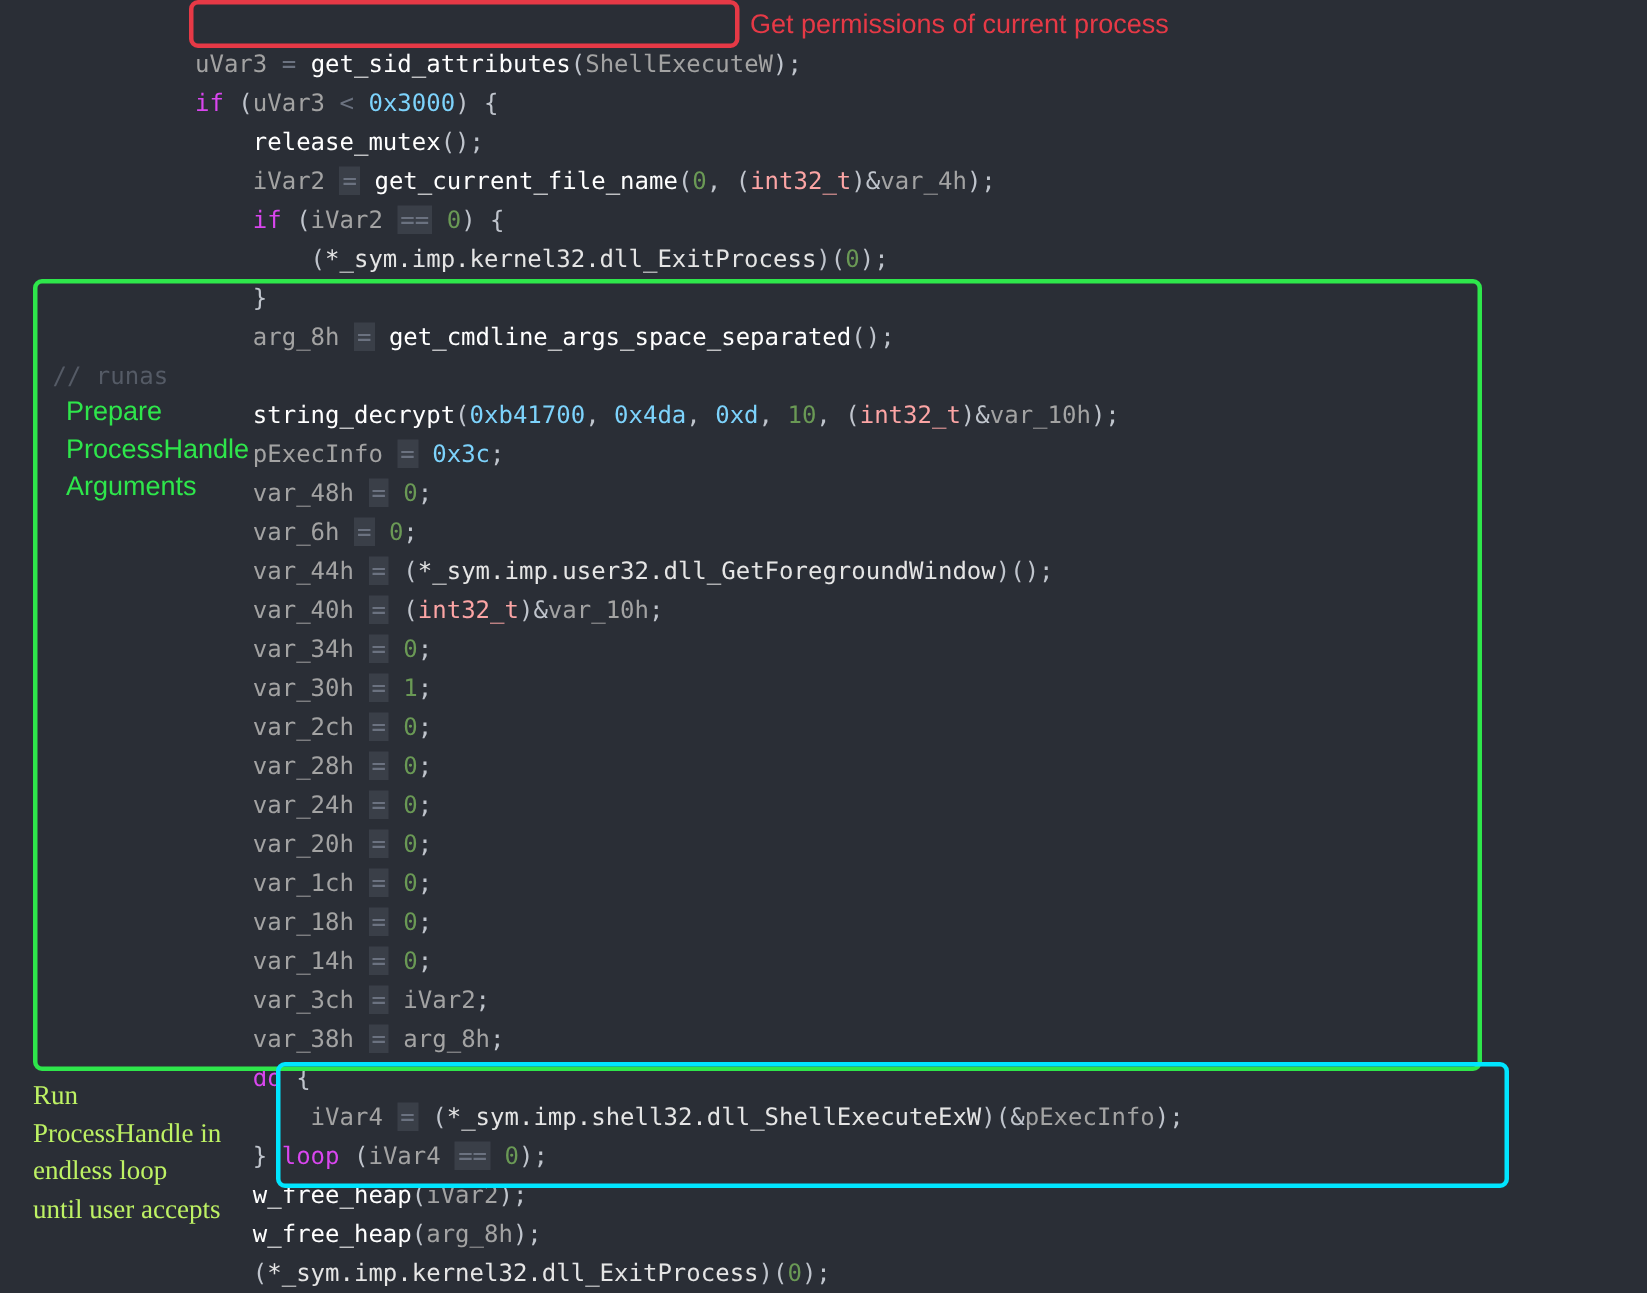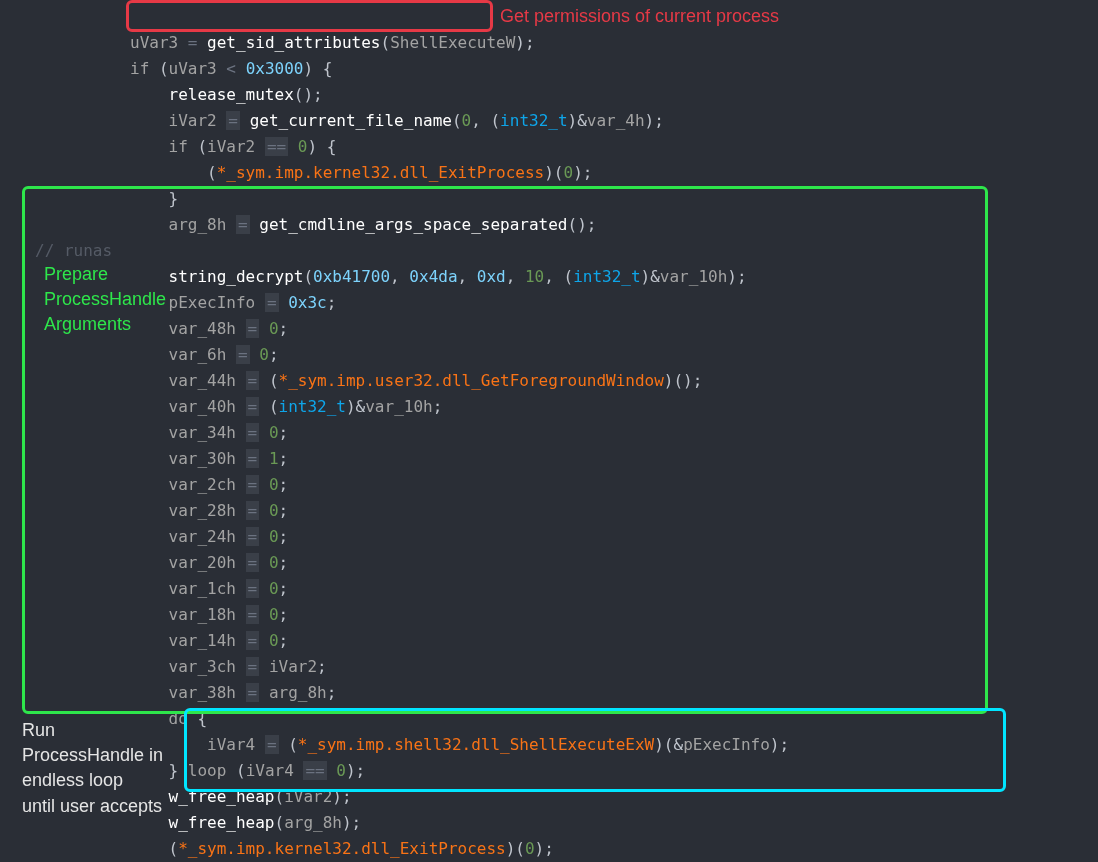--- a/index.html
+++ b/index.html
@@ -22,24 +22,24 @@
     padding-top: 4px;
     line-height: 26px;
     white-space: pre;
     color: #9aa0aa;
   }
   .tok-var { color: #a3a3a3; }
   .tok-op { color: #6b7280; }
   .tok-func { color: #ffffff; }
   .tok-paren { color: #bfc4cc; }
   .tok-num { color: #6a9955; }
-  .tok-kw { color: #a3a3a3; }
-  .tok-sym { color: #f97316; }
+  .tok-kw { color: #d946ef; }
+  .tok-sym { color: #e5e5e5; }
   .tok-hex { color: #7dd3fc; }
-  .tok-int { color: #0ea5e9; }
+  .tok-int { color: #fca5a5; }
   .tok-comment { color: #555b66; }
   .eq-bg { background: #3a3f48; padding: 0 2px; }
   .box-red {
     position: absolute;
     border: 3px solid #e63946;
     border-radius: 6px;
     pointer-events: none;
   }
   .box-green {
     position: absolute;
@@ -54,21 +54,21 @@
     pointer-events: none;
   }
   .annot {
     position: absolute;
     font-family: 'Segoe UI', sans-serif;
     font-size: 18px;
     line-height: 1.4;
   }
   .annot-red { color: #e63946; }
   .annot-green { color: #2ee64b; }
-  .annot-cyan { color: #e5e5e5; }
+  .annot-cyan { color: #bef264; font-family: Liberation Serif, serif; }
 </style>
 </head>
 <body>
 
 <div class="code-container">
 <span class="tok-var">uVar3</span> <span class="tok-op">=</span> <span class="tok-func">get_sid_attributes</span><span class="tok-paren">(</span><span class="tok-var">ShellExecuteW</span><span class="tok-paren">);</span>
 <span class="tok-kw">if</span> <span class="tok-paren">(</span><span class="tok-var">uVar3</span> <span class="tok-op">&lt;</span> <span class="tok-hex">0x3000</span><span class="tok-paren">) {</span>
     <span class="tok-func">release_mutex</span><span class="tok-paren">();</span>
     <span class="tok-var">iVar2</span> <span class="tok-op eq-bg">=</span> <span class="tok-func">get_current_file_name</span><span class="tok-paren">(</span><span class="tok-num">0</span><span class="tok-paren">, (</span><span class="tok-int">int32_t</span><span class="tok-paren">)&amp;</span><span class="tok-var">var_4h</span><span class="tok-paren">);</span>
     <span class="tok-kw">if</span> <span class="tok-paren">(</span><span class="tok-var">iVar2</span> <span class="tok-op eq-bg">==</span> <span class="tok-num">0</span><span class="tok-paren">) {</span>

